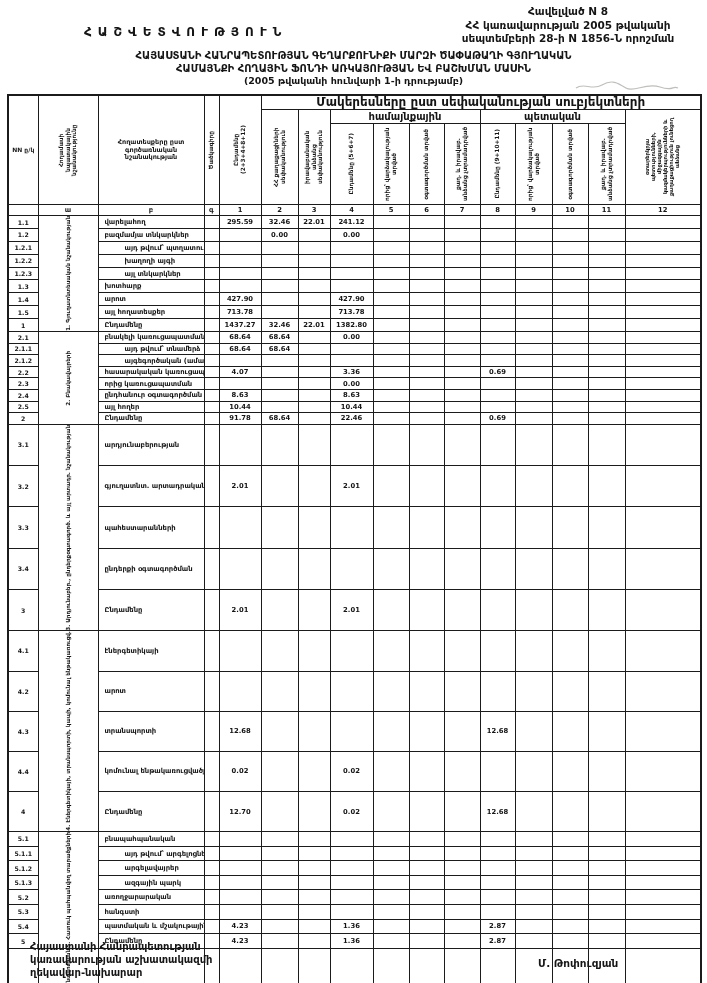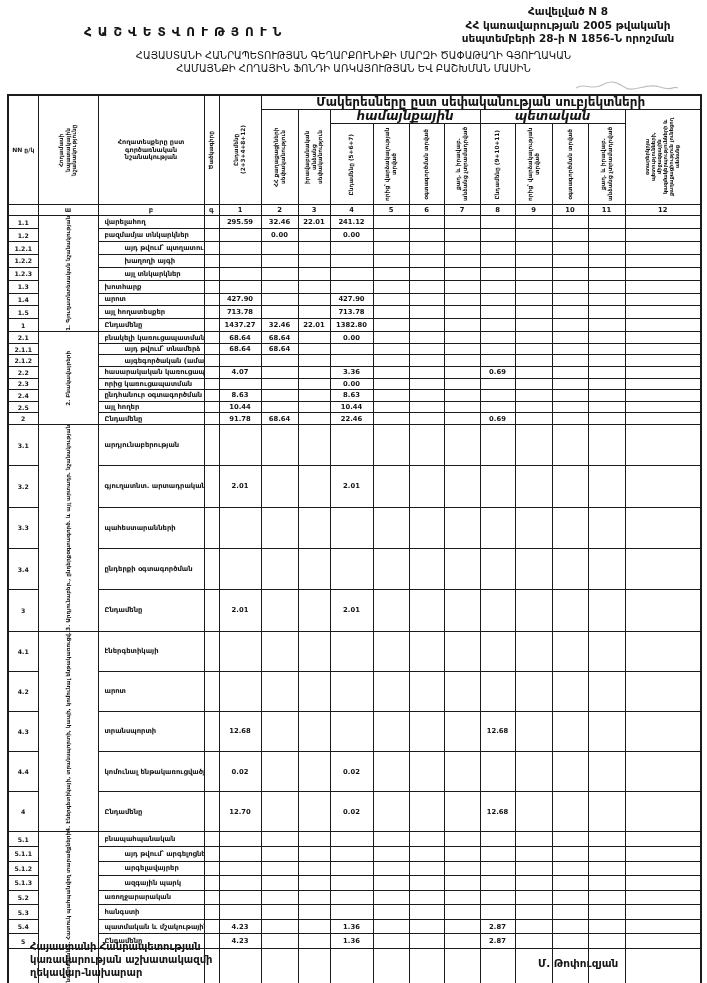--- a/index.html
+++ b/index.html
@@ -6,34 +6,34 @@
   body{
     width:707px;height:983px;background:#e9e9e7;
     font-family:"DejaVu Sans", sans-serif;color:#151515;
   }
   .page{position:relative;width:707px;height:983px;background:#ffffff;overflow:hidden;}
 
   
   .hdr-right{position:absolute;top:5px;left:432px;width:272px;text-align:center;
     font-size:10.5px;font-weight:bold;line-height:1.3;}
   .report-title{position:absolute;top:25px;left:84px;font-size:12px;font-weight:bold;letter-spacing:6px;}
-  .title-block{position:absolute;top:49px;left:0;width:707px;text-align:center;font-weight:normal;
+  .title-block{position:absolute;top:49px;left:0;width:707px;text-align:center;font-weight:bold;
     font-size:10px;line-height:1.32;}
   .title-block .t3{font-size:9.5px;}
   .scribble{position:absolute;top:78px;left:572px;opacity:.55;}
 
   
   table.land{position:absolute;top:94px;left:7px;width:693px;border-collapse:collapse;
     table-layout:fixed;background:#fff;}
   table.land, table.land th, table.land td{border:1px solid #1b1b1b;}
   table.land{border-width:2px;}
   th,td{padding:0 1px;overflow:hidden;}
   thead th{font-weight:bold;text-align:center;vertical-align:middle;font-size:6px;line-height:1.1;}
   th.h-top{height:13px;font-size:12px;}
-  th.h-grp{height:13px;font-size:12px;font-style:italic;}
+  th.h-grp{height:13px;font-size:10px;}
   tr.hvert th{height:80px;}
   .vert{writing-mode:vertical-rl;transform:rotate(180deg);margin:0 auto;line-height:1.15;
     max-height:78px;font-size:5.8px;}
   .vert.c12{font-size:5.2px;}
   th.lblh{font-size:6.5px;white-space:normal;}
   tr.letters td{height:10px;font-size:6.8px;font-weight:bold;text-align:center;}
 
   tbody tr{height:11.6px;}
   tbody td{font-size:6.8px;font-weight:bold;white-space:nowrap;}
   td.num{text-align:center;font-size:6.2px;}
@@ -58,20 +58,21 @@
     <div>Հավելված N 8</div>
     <div>ՀՀ կառավարության 2005 թվականի</div>
     <div>սեպտեմբերի 28-ի N 1856-Ն որոշման</div>
   </div>
 
   <div class="report-title">ՀԱՇՎԵՏՎՈՒԹՅՈՒՆ</div>
 
   <div class="title-block">
     <div>ՀԱՅԱՍՏԱՆԻ ՀԱՆՐԱՊԵՏՈՒԹՅԱՆ ԳԵՂԱՐՔՈՒՆԻՔԻ ՄԱՐԶԻ ԾԱՓԱԹԱՂԻ ԳՅՈՒՂԱԿԱՆ</div>
     <div>ՀԱՄԱՅՆՔԻ ՀՈՂԱՅԻՆ ՖՈՆԴԻ ԱՌԿԱՅՈՒԹՅԱՆ ԵՎ ԲԱՇԽՄԱՆ ՄԱՍԻՆ</div>
+    <div class="t3">(2005 թվականի հունվարի 1-ի դրությամբ)</div>
   </div>
 
   <svg class="scribble" width="110" height="16">
     <path d="M4 10 C 12 4, 20 13, 30 7 S 46 5, 54 10 S 74 4, 88 9 S 100 7, 106 10" stroke="#8a8a86" stroke-width="1.2" fill="none"></path>
   </svg>
 
   <table class="land">
     <colgroup>
       <col style="width:30px">
         <col style="width:60px">

